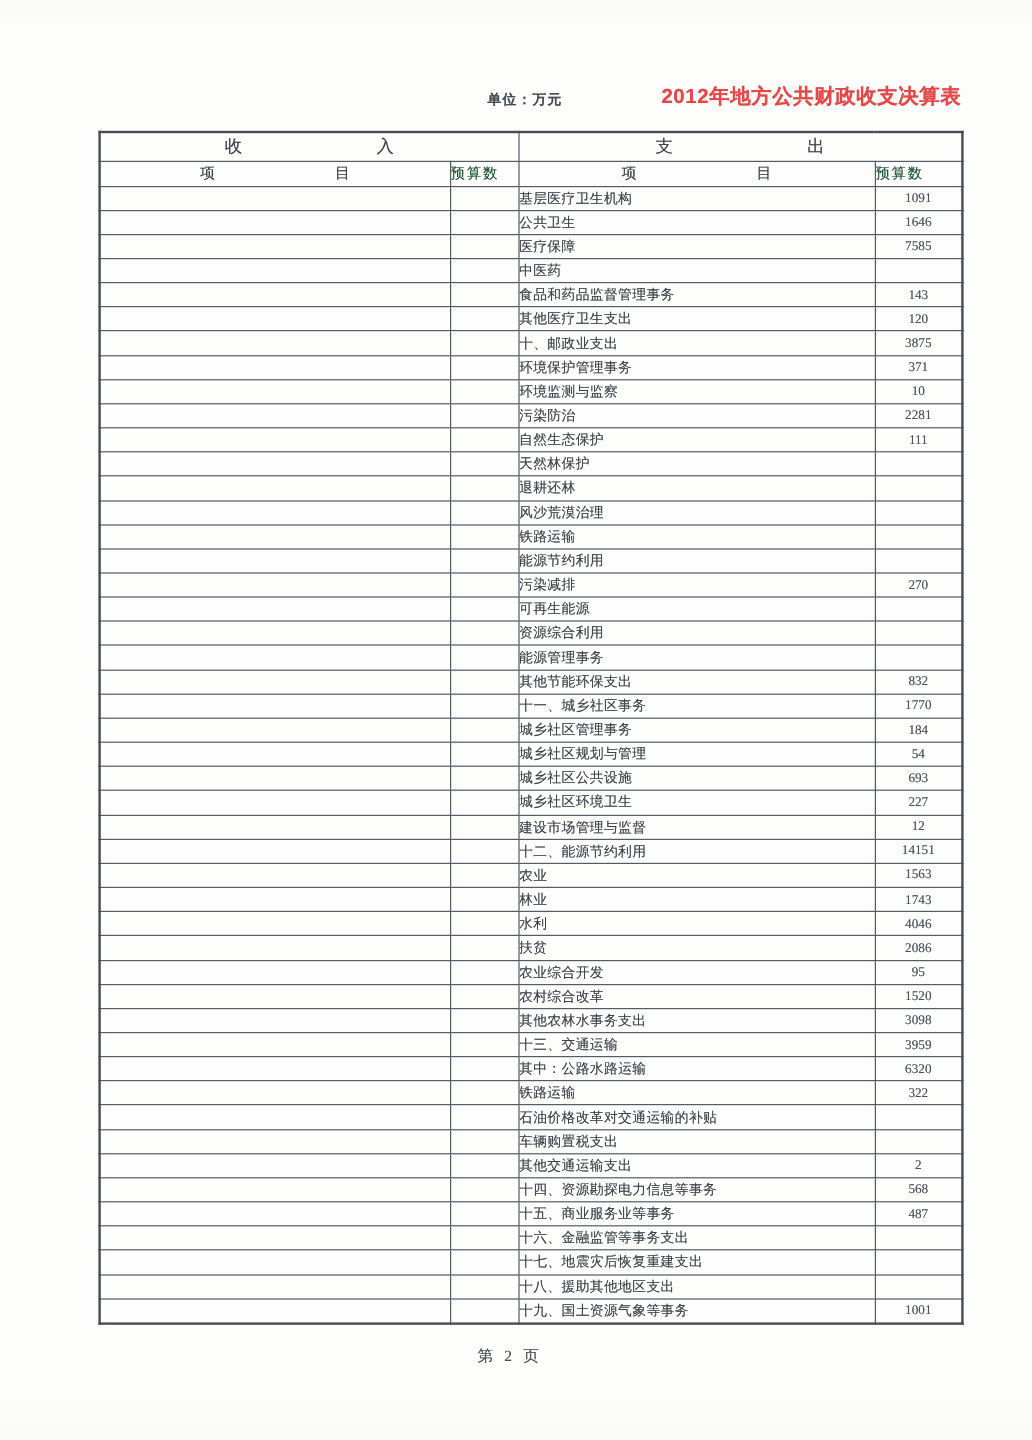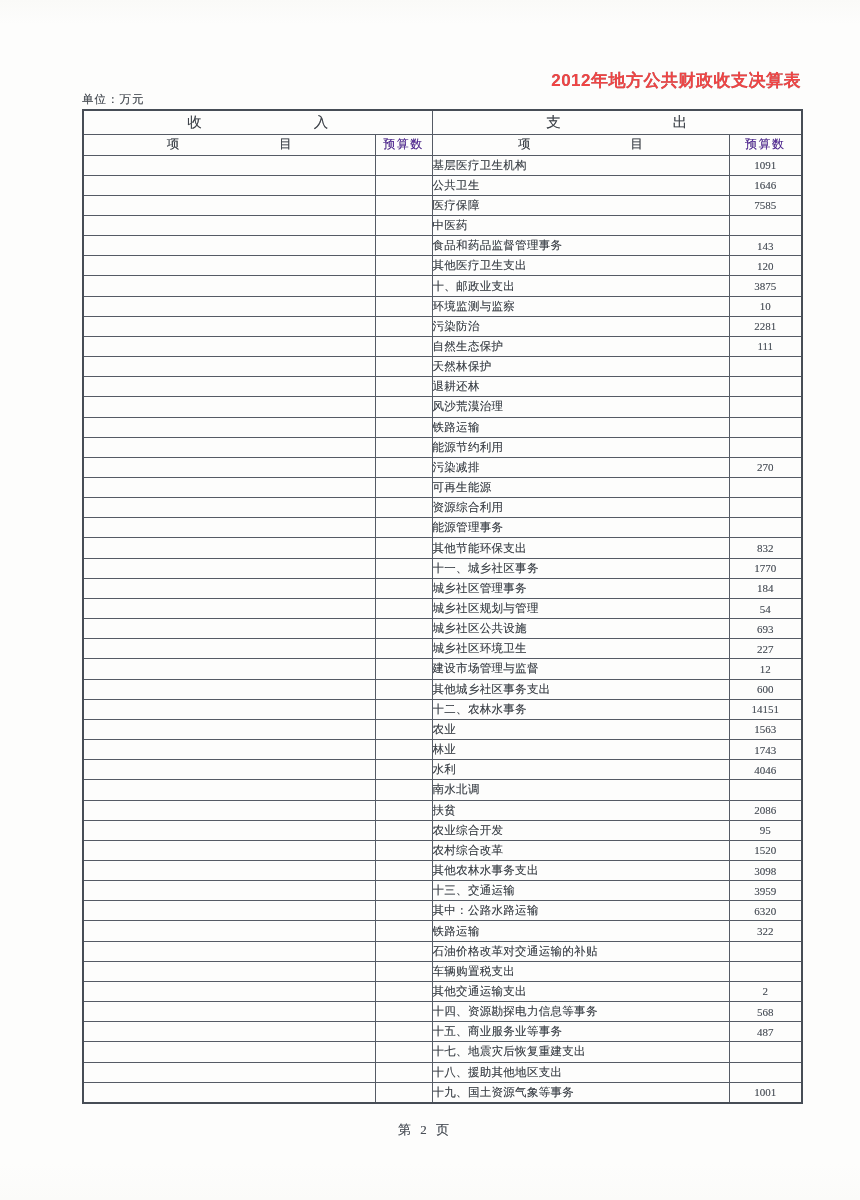--- a/index.html
+++ b/index.html
@@ -15,23 +15,23 @@
 
   .doc-title {
     position:absolute; left:82px; top:69px; width:719px;
     text-align:right;
     font-family:"Liberation Sans","DejaVu Sans",sans-serif;
     font-weight:700; font-size:17px; letter-spacing:0.5px;
     color:#ef4444;
     text-shadow:0 0 0.6px rgba(58,63,70,0.55);
   }
   .unit-note {
-    position:absolute; left:82px; top:92px; width:711px;
-    text-align:left; font-size:11.5px; letter-spacing:1px;
-    color:#464b52; text-shadow:0 0 0.5px rgba(70,75,82,0.5);
+    position:absolute; left:82px; top:76px; width:711px;
+    text-align:center; font-size:11.5px; letter-spacing:1px;
+    color:#464b52; text-shadow:0 0 0.5px rgba(70,75,82,0.5);font-weight:bold;
   }
 
   table.budget {
     position:absolute; left:82px; top:109px;
     width:719px; height:995px;
     border-collapse:collapse; table-layout:fixed;
     border:2px solid #474d56;
   }
   table.budget th, table.budget td {
     border:1px solid #555b65;
@@ -40,21 +40,21 @@
     text-shadow:0 0 0.5px rgba(70,75,82,0.5);
   }
   tr.hdr-1 { height:24px; }
   tr.hdr-2 { height:21px; }
   tbody tr { height:19px; }
 
   th.section-title { font-size:14.5px; color:#3e434a; }
   th.section-title .spread { display:flex; justify-content:center; gap:112px; }
   th.item-hdr { font-size:12.5px; color:#3e434a; }
   th.item-hdr .spread { display:flex; justify-content:center; gap:100px; }
-  th.budget-hdr { font-size:12px; text-align:center; letter-spacing:1.5px; color:#4c1d95; }
+  th.budget-hdr { font-size:12px; text-align:left; letter-spacing:1.5px; color:#14532d; }
 
   td.item { font-size:11.5px; text-align:left; color:#3d4249; letter-spacing:0.3px; }
   td.num  { font-size:11px; text-align:center; color:#4d535c; }
   .ind-0 { padding-left:6px; }
   .ind-1 { padding-left:27px; }
   .ind-2 { padding-left:37px; }
   .ind-3 { padding-left:51px;margin-left:20px; }
   .ind-4 { padding-left:17px; }
   .prefix { margin-right:0; }
 
@@ -155,20 +155,26 @@
       <td class="num">120</td>
     </tr>
 
     <tr>
       <td class="item"></td>
       <td class="num"></td>
       <td class="item ind-0"><span>十、邮政业支出</span></td>
       <td class="num">3875</td>
     </tr>
 
+    <tr>
+      <td class="item"></td>
+      <td class="num"></td>
+      <td class="item ind-1"><span>环境保护管理事务</span></td>
+      <td class="num">371</td>
+    </tr>
 
     <tr>
       <td class="item"></td>
       <td class="num"></td>
       <td class="item ind-1"><span>环境监测与监察</span></td>
       <td class="num">10</td>
     </tr>
 
     <tr>
       <td class="item"></td>
@@ -289,31 +295,25 @@
       <td class="num">227</td>
     </tr>
 
     <tr>
       <td class="item"></td>
       <td class="num"></td>
       <td class="item ind-2"><span>建设市场管理与监督</span></td>
       <td class="num">12</td>
     </tr>
 
-    <tr>
-      <td class="item"></td>
-      <td class="num"></td>
-      <td class="item ind-2"><span>其他城乡社区事务支出</span></td>
-      <td class="num">600</td>
-    </tr>
-
-    <tr>
-      <td class="item"></td>
-      <td class="num"></td>
-      <td class="item ind-0"><span>十二、农林水事务</span></td>
+
+    <tr>
+      <td class="item"></td>
+      <td class="num"></td>
+      <td class="item ind-0"><span>十二、能源节约利用</span></td>
       <td class="num">14151</td>
     </tr>
 
     <tr>
       <td class="item"></td>
       <td class="num"></td>
       <td class="item ind-2"><span>农业</span></td>
       <td class="num">1563</td>
     </tr>
 
@@ -324,26 +324,20 @@
       <td class="num">1743</td>
     </tr>
 
     <tr>
       <td class="item"></td>
       <td class="num"></td>
       <td class="item ind-2"><span>水利</span></td>
       <td class="num">4046</td>
     </tr>
 
-    <tr>
-      <td class="item"></td>
-      <td class="num"></td>
-      <td class="item ind-2"><span>南水北调</span></td>
-      <td class="num"></td>
-    </tr>
 
     <tr>
       <td class="item"></td>
       <td class="num"></td>
       <td class="item ind-2"><span>扶贫</span></td>
       <td class="num">2086</td>
     </tr>
 
     <tr>
       <td class="item"></td>
@@ -416,20 +410,26 @@
       <td class="num">568</td>
     </tr>
 
     <tr>
       <td class="item"></td>
       <td class="num"></td>
       <td class="item ind-0"><span>十五、商业服务业等事务</span></td>
       <td class="num">487</td>
     </tr>
 
+    <tr>
+      <td class="item"></td>
+      <td class="num"></td>
+      <td class="item ind-0"><span>十六、金融监管等事务支出</span></td>
+      <td class="num"></td>
+    </tr>
 
     <tr>
       <td class="item"></td>
       <td class="num"></td>
       <td class="item ind-0"><span>十七、地震灾后恢复重建支出</span></td>
       <td class="num"></td>
     </tr>
 
     <tr>
       <td class="item"></td>

